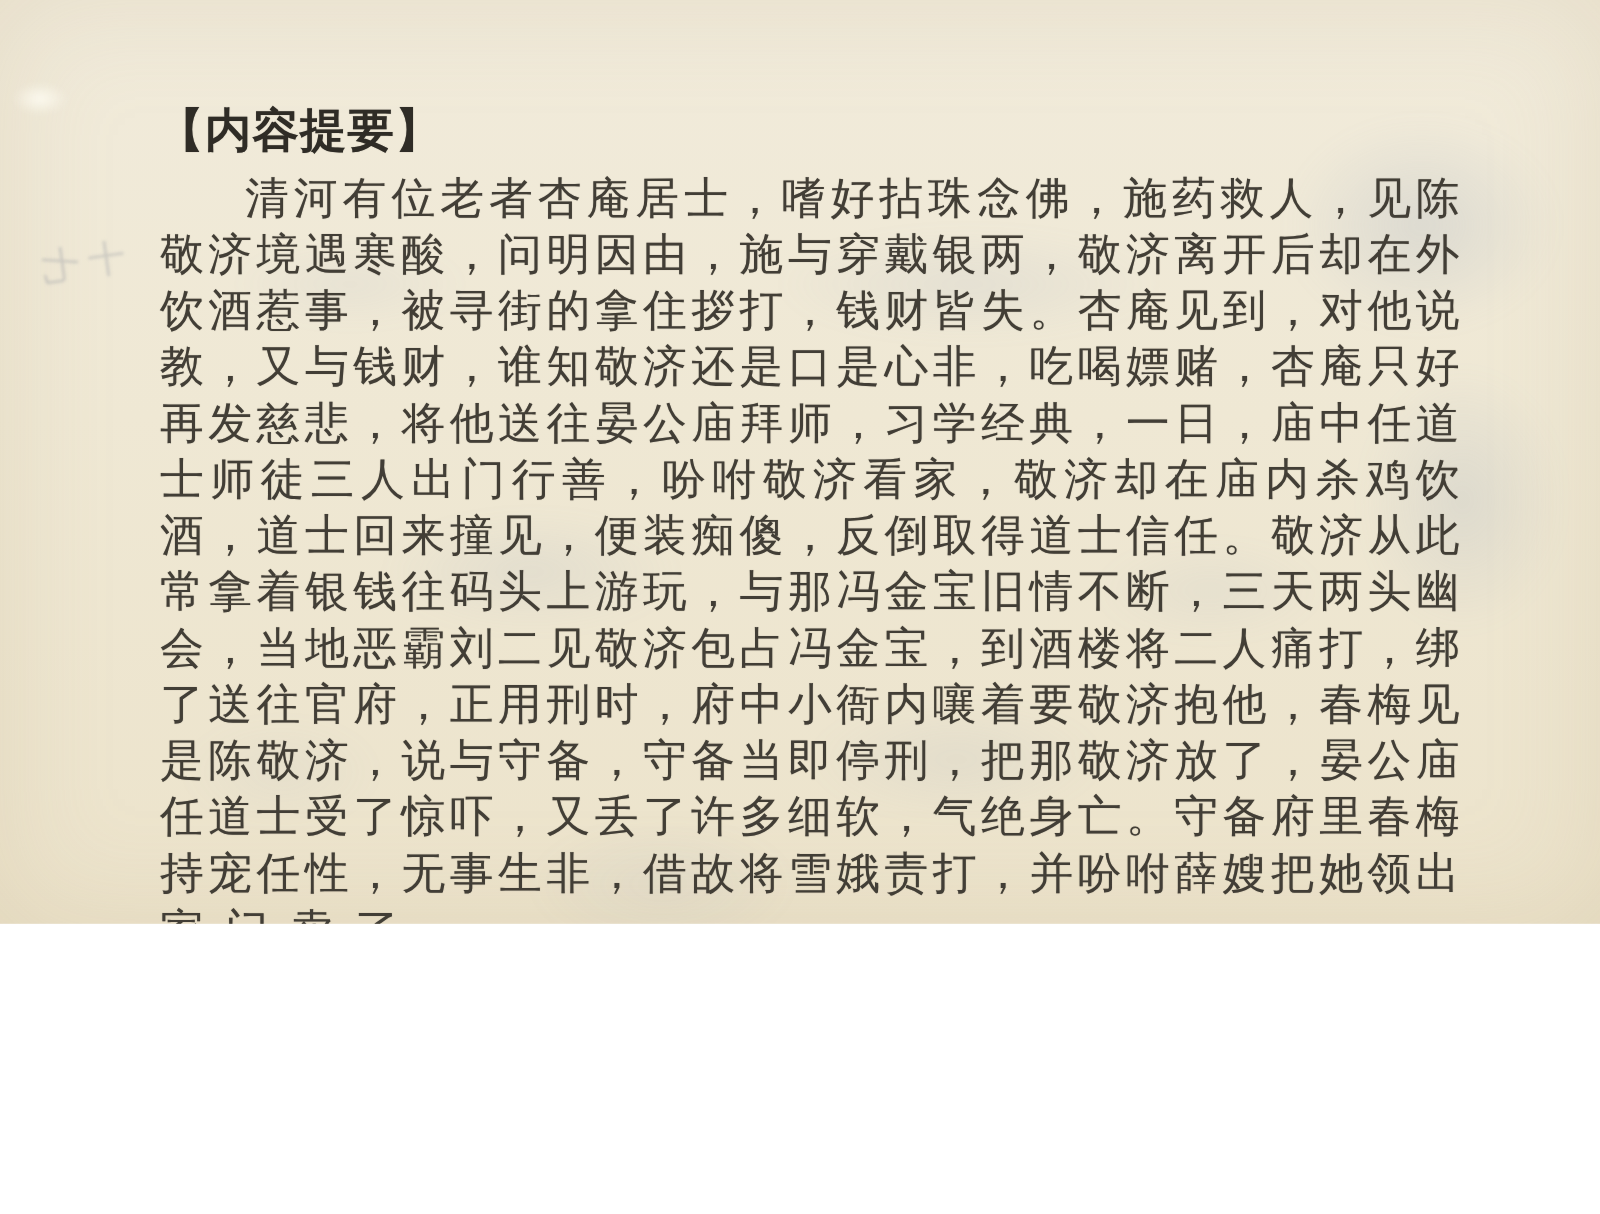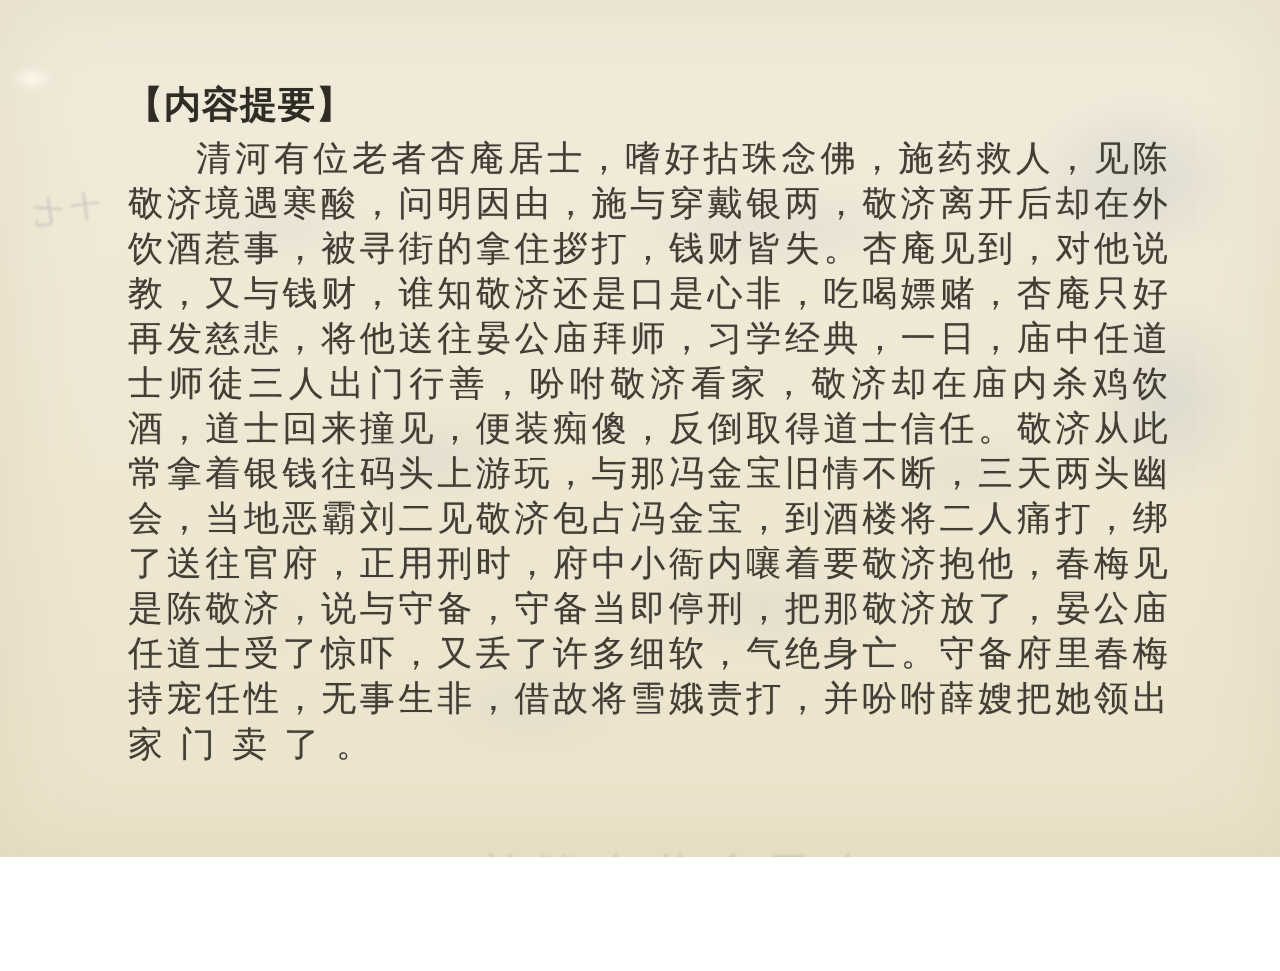--- a/index.html
+++ b/index.html
@@ -3,21 +3,21 @@
 <meta charset="utf-8">
 <style>
   html, body {
     margin: 0; padding: 0;
     width: 1280px; height: 971px;
     overflow: hidden;
     font-family: "Liberation Serif", "DejaVu Serif", serif;
   }
   .page {
     position: relative;
-    width: 1280px; height: 857px;
+    width: 1280px; height: 739px;
     background: linear-gradient(180deg, #f1ebdb 0%, #efe8d4 45%, #ece3cb 100%);
     box-shadow: inset 0 0 90px rgba(190,172,135,0.22);
     overflow: hidden;
   }
   
   .blob {
     position: absolute;
     border-radius: 50%;
     background: radial-gradient(closest-side, rgba(132,150,180,0.55), rgba(132,150,180,0.0) 72%);
     filter: blur(10px);

